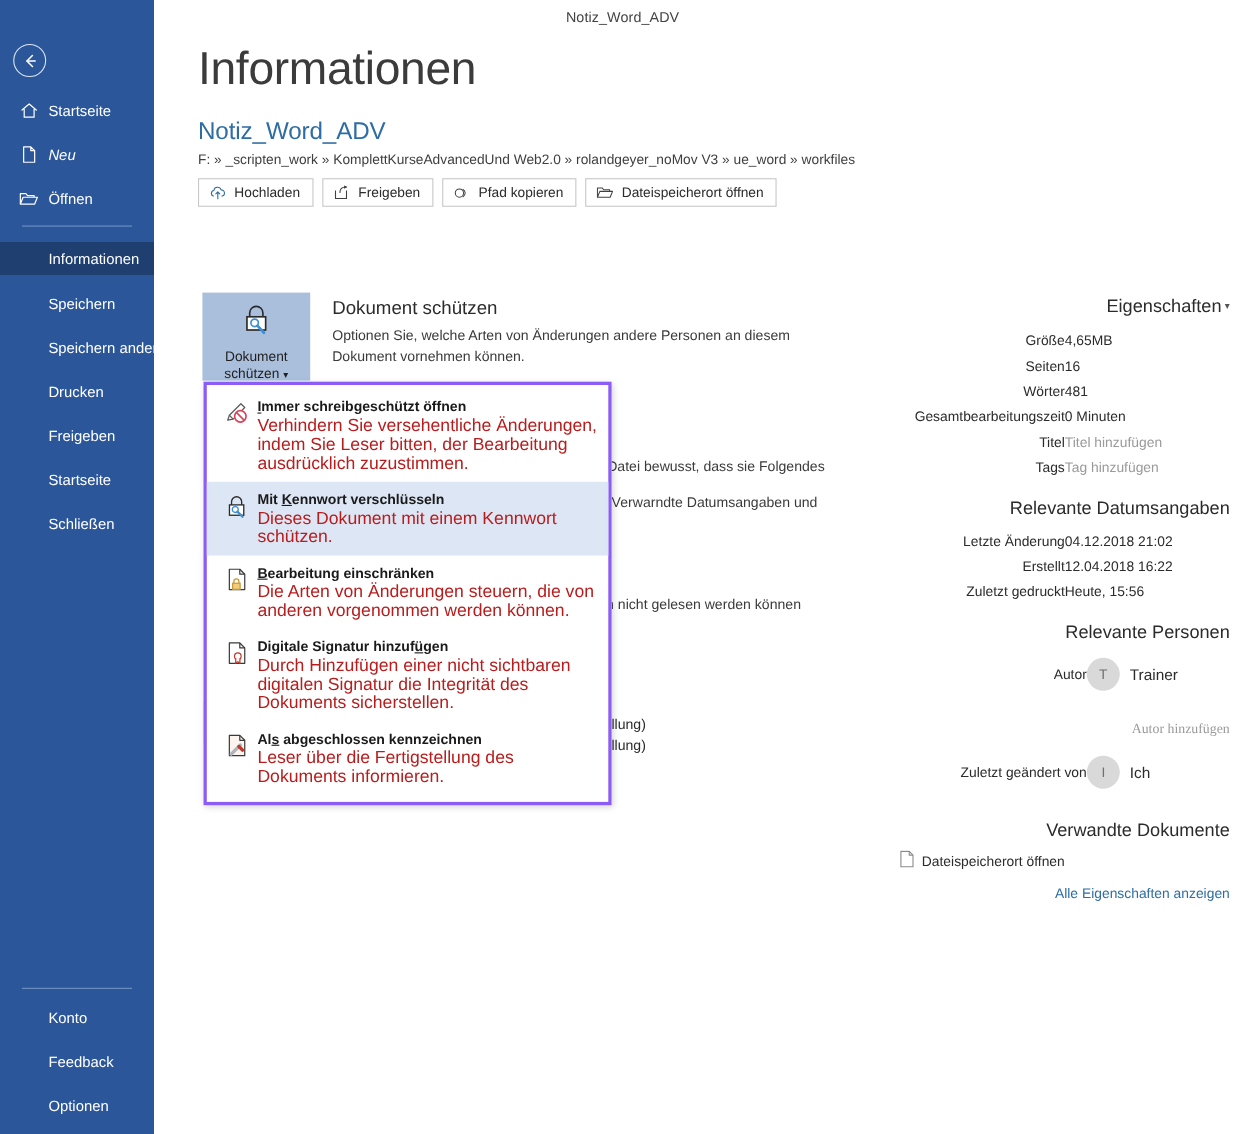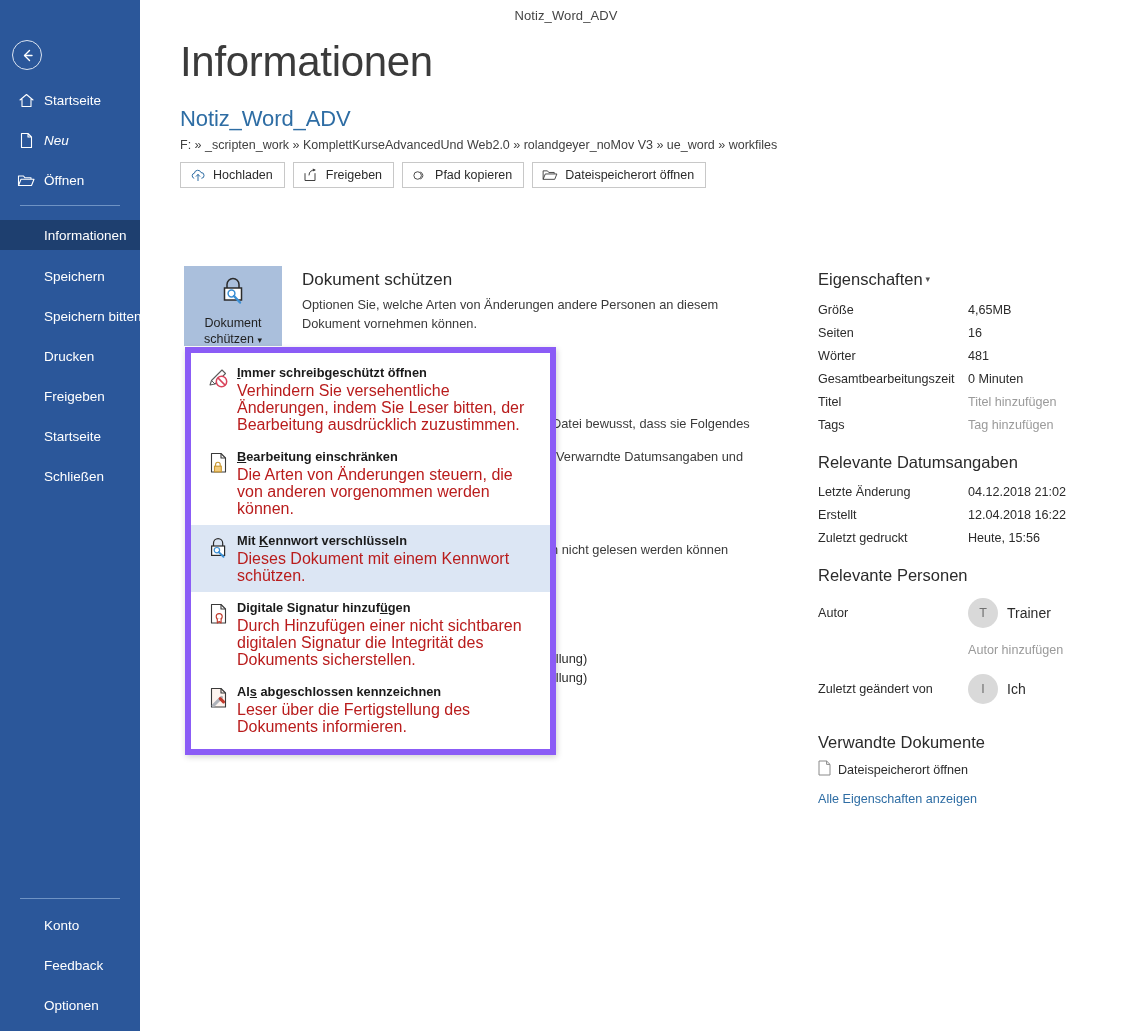--- a/index.html
+++ b/index.html
@@ -190,21 +190,21 @@
     cursor: pointer;
     white-space: nowrap;
   }
 
   
   .dropdown {
     position: absolute;
     left: 185px; top: 347px;
     width: 371px;
     background: #ffffff;
-    border: 6px solid #8b5cf6;
+    border: 3px solid #8b5cf6;
     box-shadow: 1px 2px 6px rgba(0,0,0,.18);
     z-index: 40;
     padding: 4px 0 6px 0;
   }
   .dd-item {
     display: flex;
     padding: 7px 10px 8px 10px;
     cursor: pointer;
   }
   .dd-item.highlight { background: #dce6f4; }
@@ -228,20 +228,21 @@
     font-size: 16px;
     color: #b91c1c;
     line-height: 17px;
   }
 
   
   .props {
     position: absolute;
     left: 818px; top: 270px;
     width: 300px;
+    text-align: right;
   }
   .props-head {
     font-size: 16.5px;
     color: #2b2b2b;
     margin-bottom: 9px;
     cursor: pointer;
     display: inline-block;
   }
   .props-head .caret { font-size: 9px; color:#555; margin-left:3px; vertical-align: 3px;}
   .prop-row {
@@ -257,40 +258,42 @@
   .props-subhead {
     font-size: 16.5px;
     color: #2b2b2b;
     margin: 17px 0 8px 0;
   }
   .person-row {
     display: flex;
     align-items: center;
     height: 23px;
     font-size: 12.6px;
+    margin-left: 20px;
   }
   .person-name-wrap {
     display: flex; align-items: center; gap: 9px;
     margin-left: 0;
   }
   .avatar {
     width: 30px; height: 30px;
     border-radius: 50%;
     background: #d9d9d9;
     color: #707070;
     display: flex; align-items: center; justify-content: center;
     font-size: 12.5px;
   }
   .person-name { font-size: 14px; color: #2b2b2b; }
   .add-author {
     font-size: 12.6px;
     color: #9a9a9a;
     margin-left: 150px;
-    margin-top: 10px;
+    margin-top: 22px;
     cursor: text;
+    font-family: Liberation Serif, serif;
   }
   .related-row {
     display: flex; align-items: center; gap: 7px;
     font-size: 12.6px; color: #2b2b2b;
     margin-top: 8px;
     cursor: pointer;
   }
   .all-props-link {
     font-size: 12.6px;
     color: #2e6da4;
@@ -344,21 +347,21 @@
 
     <div class="rail-sep" style="top:205px;"></div>
 
     <div class="rail-item active noicon" style="top:220px;">
       <span class="ri-label">Informationen</span>
     </div>
     <div class="rail-item noicon" style="top:261px;">
       <span class="ri-label">Speichern</span>
     </div>
     <div class="rail-item noicon" style="top:301px;">
-      <span class="ri-label">Speichern bitten</span>
+      <span class="ri-label">Speichern andere</span>
     </div>
     <div class="rail-item noicon" style="top:341px;">
       <span class="ri-label">Drucken</span>
     </div>
     <div class="rail-item noicon" style="top:381px;">
       <span class="ri-label">Freigeben</span>
     </div>
     <div class="rail-item noicon" style="top:421px;">
       <span class="ri-label">Startseite</span>
     </div>
@@ -491,50 +494,50 @@
           <circle cx="15.5" cy="15.5" r="5.2" fill="#ffffff" stroke="#d9435a" stroke-width="1.5"></circle>
           <path d="M11.9 11.9 L19.1 19.1" stroke="#d9435a" stroke-width="1.5"></path>
         </svg>
       </div>
       <div class="dd-text">
         <div class="dd-title"><span></span><u>I</u><span>mmer schreibgeschützt öffnen</span></div>
         <div class="dd-desc">Verhindern Sie versehentliche Änderungen, indem Sie Leser bitten, der Bearbeitung ausdrücklich zuzustimmen.</div>
       </div>
     </div>
 
+    <div class="dd-item highlight">
+      <div class="dd-ico">
+        <svg width="26" height="26" viewBox="0 0 26 26">
+          <path d="M7.5 12 V9.2 A4.6 4.6 0 0 1 16.7 9.2 V12" fill="none" stroke="#2b2b2b" stroke-width="1.2"></path>
+          <rect x="5.6" y="12" width="13" height="9.4" fill="#ffffff" stroke="#2b2b2b" stroke-width="1.2"></rect>
+          <circle cx="10.9" cy="16.2" r="2.7" fill="none" stroke="#3b8fd4" stroke-width="1.2"></circle>
+          <path d="M12.8 18.1 L17.5 22.8" stroke="#3b8fd4" stroke-width="2" stroke-linecap="round"></path>
+        </svg>
+      </div>
+      <div class="dd-text">
+        <div class="dd-title"><span>Mit </span><u>K</u><span>ennwort verschlüsseln</span></div>
+        <div class="dd-desc">Dieses Dokument mit einem Kennwort schützen.</div>
+      </div>
+    </div>
+
     <div class="dd-item">
       <div class="dd-ico">
         <svg width="26" height="26" viewBox="0 0 26 26">
           <path d="M5.5 3.5 H15 L19.5 8 V22 H5.5 Z" fill="#ffffff" stroke="#3a3a3a" stroke-width="1.1" stroke-linejoin="round"></path>
           <path d="M15 3.5 V8 H19.5" fill="none" stroke="#3a3a3a" stroke-width="1.1" stroke-linejoin="round"></path>
           <path d="M9.6 16.2 V14.6 A2.3 2.3 0 0 1 14.2 14.6 V16.2" fill="none" stroke="#c8972f" stroke-width="1.1"></path>
           <rect x="8.5" y="16.2" width="6.8" height="5.6" fill="#f3cc7c" stroke="#c8972f" stroke-width="1.1"></rect>
         </svg>
       </div>
       <div class="dd-text">
         <div class="dd-title"><span></span><u>B</u><span>earbeitung einschränken</span></div>
         <div class="dd-desc">Die Arten von Änderungen steuern, die von anderen vorgenommen werden können.</div>
       </div>
     </div>
 
-    <div class="dd-item highlight">
-      <div class="dd-ico">
-        <svg width="26" height="26" viewBox="0 0 26 26">
-          <path d="M7.5 12 V9.2 A4.6 4.6 0 0 1 16.7 9.2 V12" fill="none" stroke="#2b2b2b" stroke-width="1.2"></path>
-          <rect x="5.6" y="12" width="13" height="9.4" fill="#ffffff" stroke="#2b2b2b" stroke-width="1.2"></rect>
-          <circle cx="10.9" cy="16.2" r="2.7" fill="none" stroke="#3b8fd4" stroke-width="1.2"></circle>
-          <path d="M12.8 18.1 L17.5 22.8" stroke="#3b8fd4" stroke-width="2" stroke-linecap="round"></path>
-        </svg>
-      </div>
-      <div class="dd-text">
-        <div class="dd-title"><span>Mit </span><u>K</u><span>ennwort verschlüsseln</span></div>
-        <div class="dd-desc">Dieses Dokument mit einem Kennwort schützen.</div>
-      </div>
-    </div>
-
     <div class="dd-item">
       <div class="dd-ico">
         <svg width="26" height="26" viewBox="0 0 26 26">
           <path d="M5.5 3.5 H15 L19.5 8 V22 H5.5 Z" fill="#ffffff" stroke="#3a3a3a" stroke-width="1.1" stroke-linejoin="round"></path>
           <path d="M15 3.5 V8 H19.5" fill="none" stroke="#3a3a3a" stroke-width="1.1" stroke-linejoin="round"></path>
           <circle cx="13.2" cy="15.6" r="3" fill="#ffffff" stroke="#c0392b" stroke-width="1.1"></circle>
           <path d="M11.3 17.8 L11.3 22 L13.2 20.5 L15.1 22 L15.1 17.8" fill="#ffffff" stroke="#c0392b" stroke-width="1.1" stroke-linejoin="round"></path>
         </svg>
       </div>
       <div class="dd-text">

